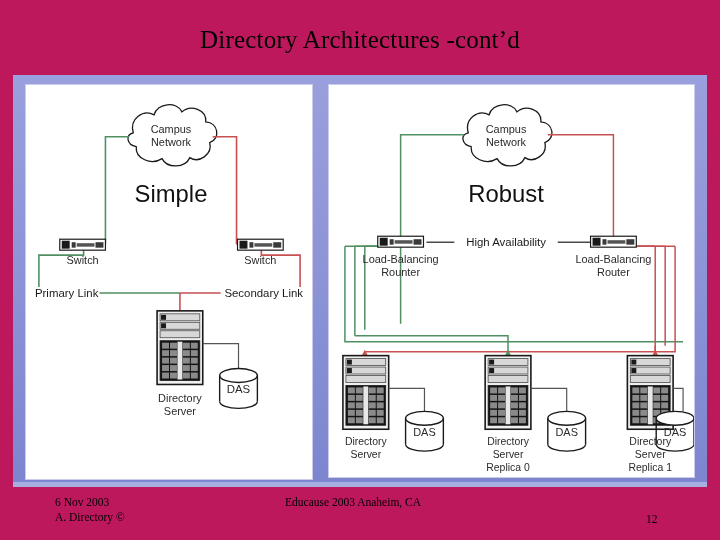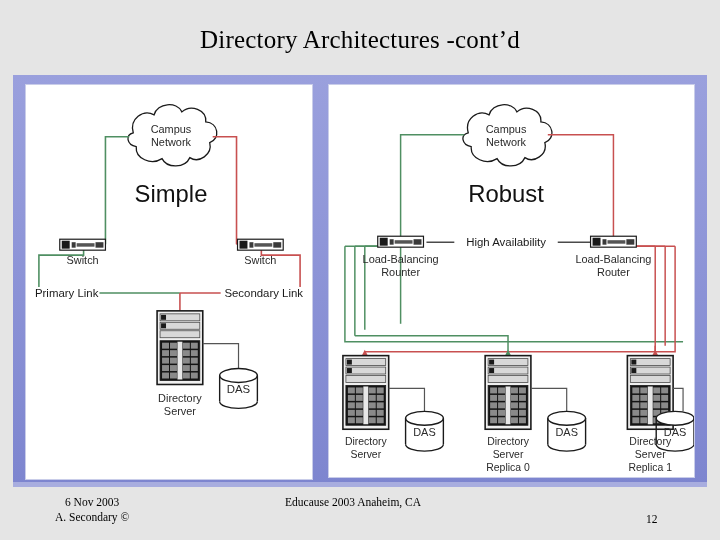--- a/index.html
+++ b/index.html
@@ -5,21 +5,21 @@
   html, body {
     margin: 0; padding: 0;
     width: 720px; height: 540px;
     background: #ffffff;
     font-family: "Liberation Serif", serif;
     overflow: hidden;
   }
   #slide {
     position: relative;
     width: 720px; height: 540px;
-    background: #e5e5e5;
+    background: #be185d;
     text-decoration: underline;
   }
 
   
   #slide-title {
     position: absolute;
     left: 0; top: 26px;
     width: 720px;
     text-align: center;
     font-family: "Liberation Serif", serif;
@@ -65,21 +65,21 @@
     width: 720px; height: 48px;
   }
   .footer-cell {
     position: absolute;
     font-family: "Liberation Serif", serif;
     font-size: 11.5px;
     color: #000000;
     line-height: 15px;
     white-space: nowrap;
   }
-  #footer-left  { left: 55px;  top: 3px; text-align: center; }
+  #footer-left  { left: 55px;  top: 3px; text-align: left; }
   #footer-center{ left: 285px; top: 3px; text-align: left; }
   #footer-page  { left: 646px; top: 20px; text-align: center; }
   .italic { font-style: italic; }
   #footer-center .line1 { padding-left: 28px; display: block; }
   #footer-center .line2 { display: block; text-align: center; }
 </style>
 </head>
 <body>
 
 <div id="slide">
@@ -350,21 +350,21 @@
         <text x="323" y="388" text-anchor="middle" font-family="Liberation Sans, sans-serif" font-size="10.5" fill="#2b2b2b">Replica 1</text>
         <text x="348" y="353" text-anchor="middle" font-family="Liberation Sans, sans-serif" font-size="11" fill="#2b2b2b">DAS</text>
       </svg>
     </div>
 
   </div>
 
   <div id="footer">
     <div class="footer-cell" id="footer-left">
       <span>6 Nov 2003</span><br>
-      <span>A. Secondary ©</span>
+      <span>A. Directory ©</span>
     </div>
     <div class="footer-cell" id="footer-center">
       <span class="line2">Educause 2003 Anaheim, CA</span>
     </div>
     <div class="footer-cell" id="footer-page">12</div>
   </div>
 
 </div>
 
 </body></html>

